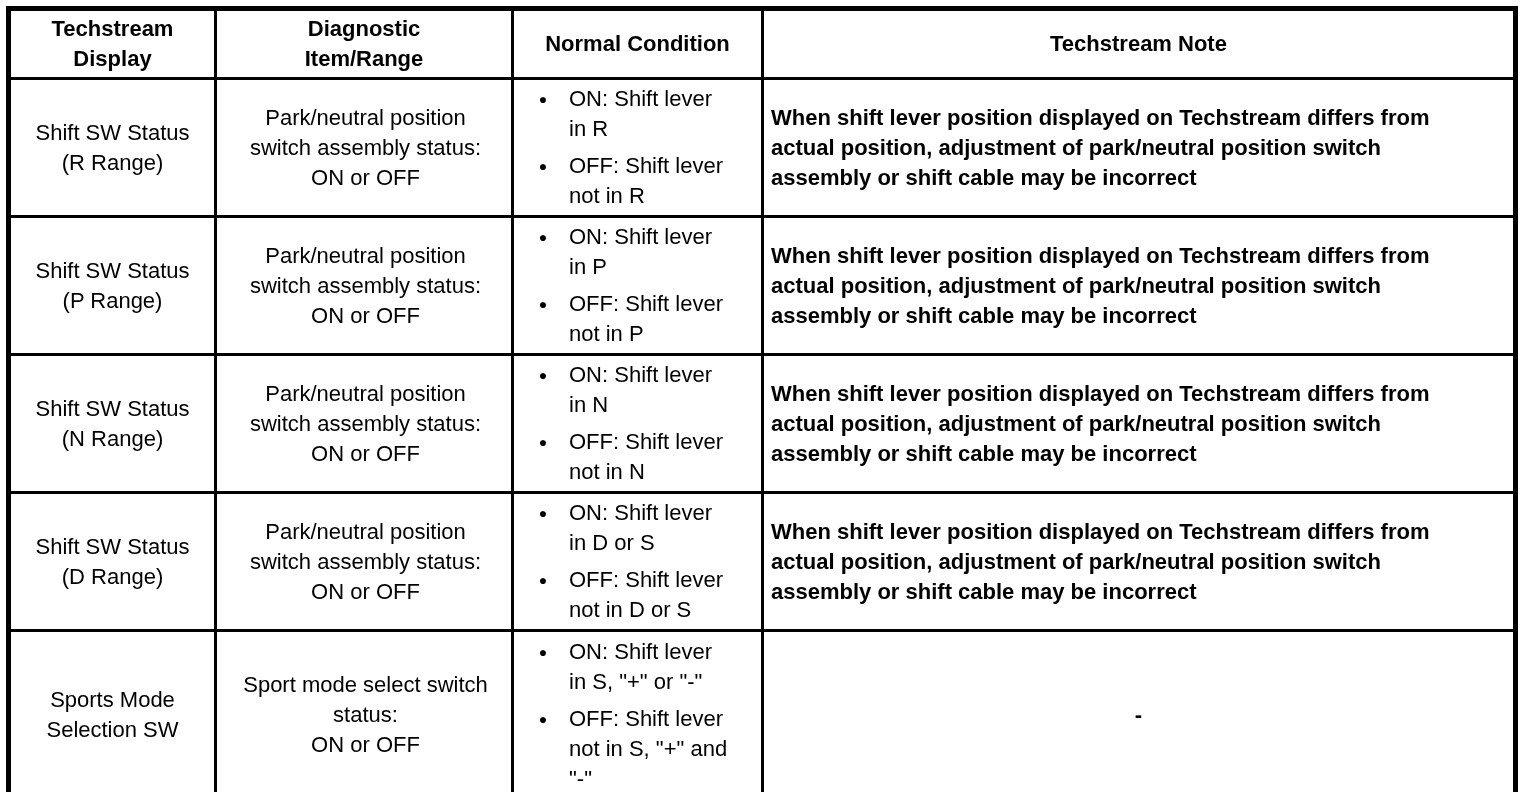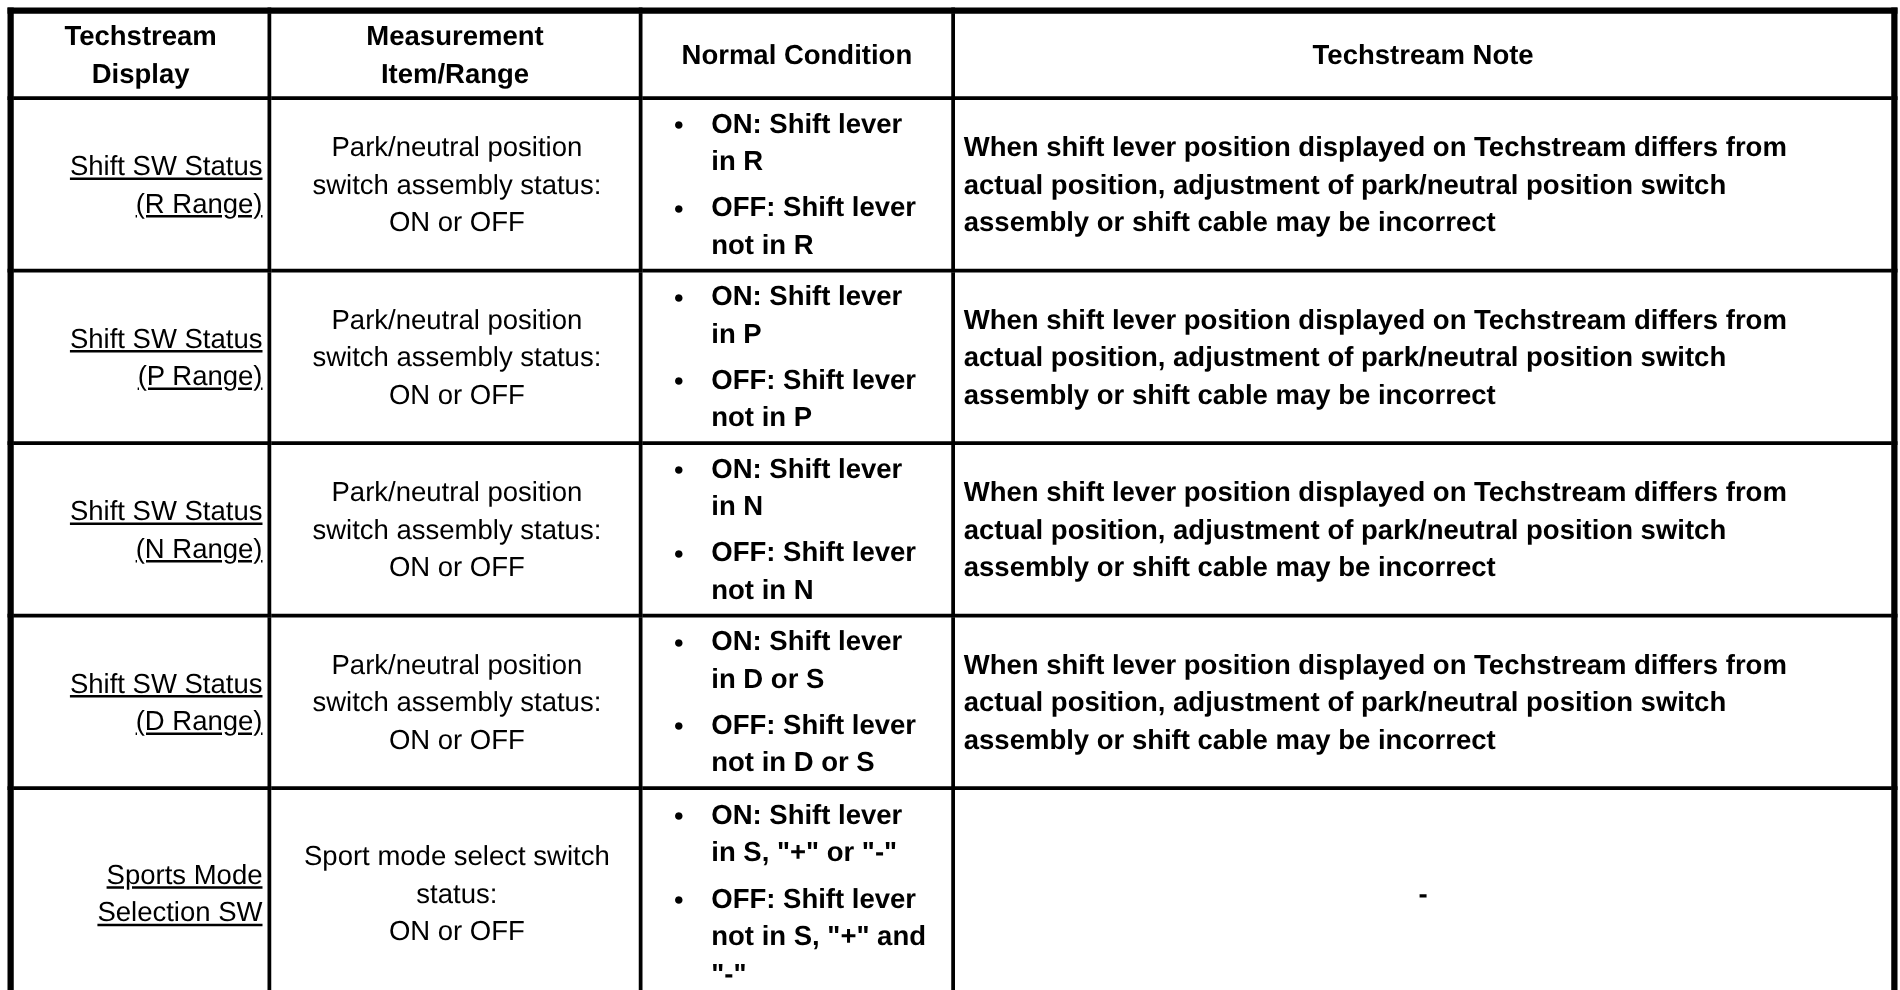--- a/index.html
+++ b/index.html
@@ -38,24 +38,23 @@
     line-height: 30px;
     overflow: hidden;
   }
   th {
     font-weight: bold;
     text-align: center;
     white-space: pre-line;
     padding: 2px 4px;
   }
   td.col-display {
-    text-align: right;
+    text-align: center;
     white-space: pre-line;
     padding: 2px 4px;
-    text-decoration: underline;
   }
   td.col-measure {
     text-align: center;
     white-space: pre-line;
     padding: 2px 4px 2px 7px;
   }
   td.col-cond {
     text-align: left;
     padding: 4px 6px 4px 21px;
   }
@@ -80,21 +79,20 @@
     flex: 0 0 auto;
     width: 16px;
     margin-right: 18px;
     font-size: 14px;
     line-height: 30px;
     text-align: center;
   }
   .cond-text {
     flex: 1 1 auto;
     white-space: pre-line;
-    font-weight: bold;
   }
   
   tr.r-head   { height: 70px; }
   tr.r-0      { height: 134px; }
   tr.r-1      { height: 135px; }
   tr.r-2      { height: 135px; }
   tr.r-3      { height: 136px; }
   tr.r-4      { height: 170px; }
 </style>
 </head>
@@ -105,21 +103,21 @@
     <colgroup>
       <col style="width:207px">
       <col style="width:297px">
       <col style="width:250px">
       <col style="width:753px">
     </colgroup>
     <thead>
       <tr class="r-head">
         <th>Techstream
 Display</th>
-        <th>Measurement
+        <th>Diagnostic
 Item/Range</th>
         <th>Normal Condition</th>
         <th>Techstream Note</th>
       </tr>
     </thead>
     <tbody>
       <tr class="r-0">
         <td class="col-display">Shift SW Status
 (R Range)</td>
         <td class="col-measure">Park/neutral position

